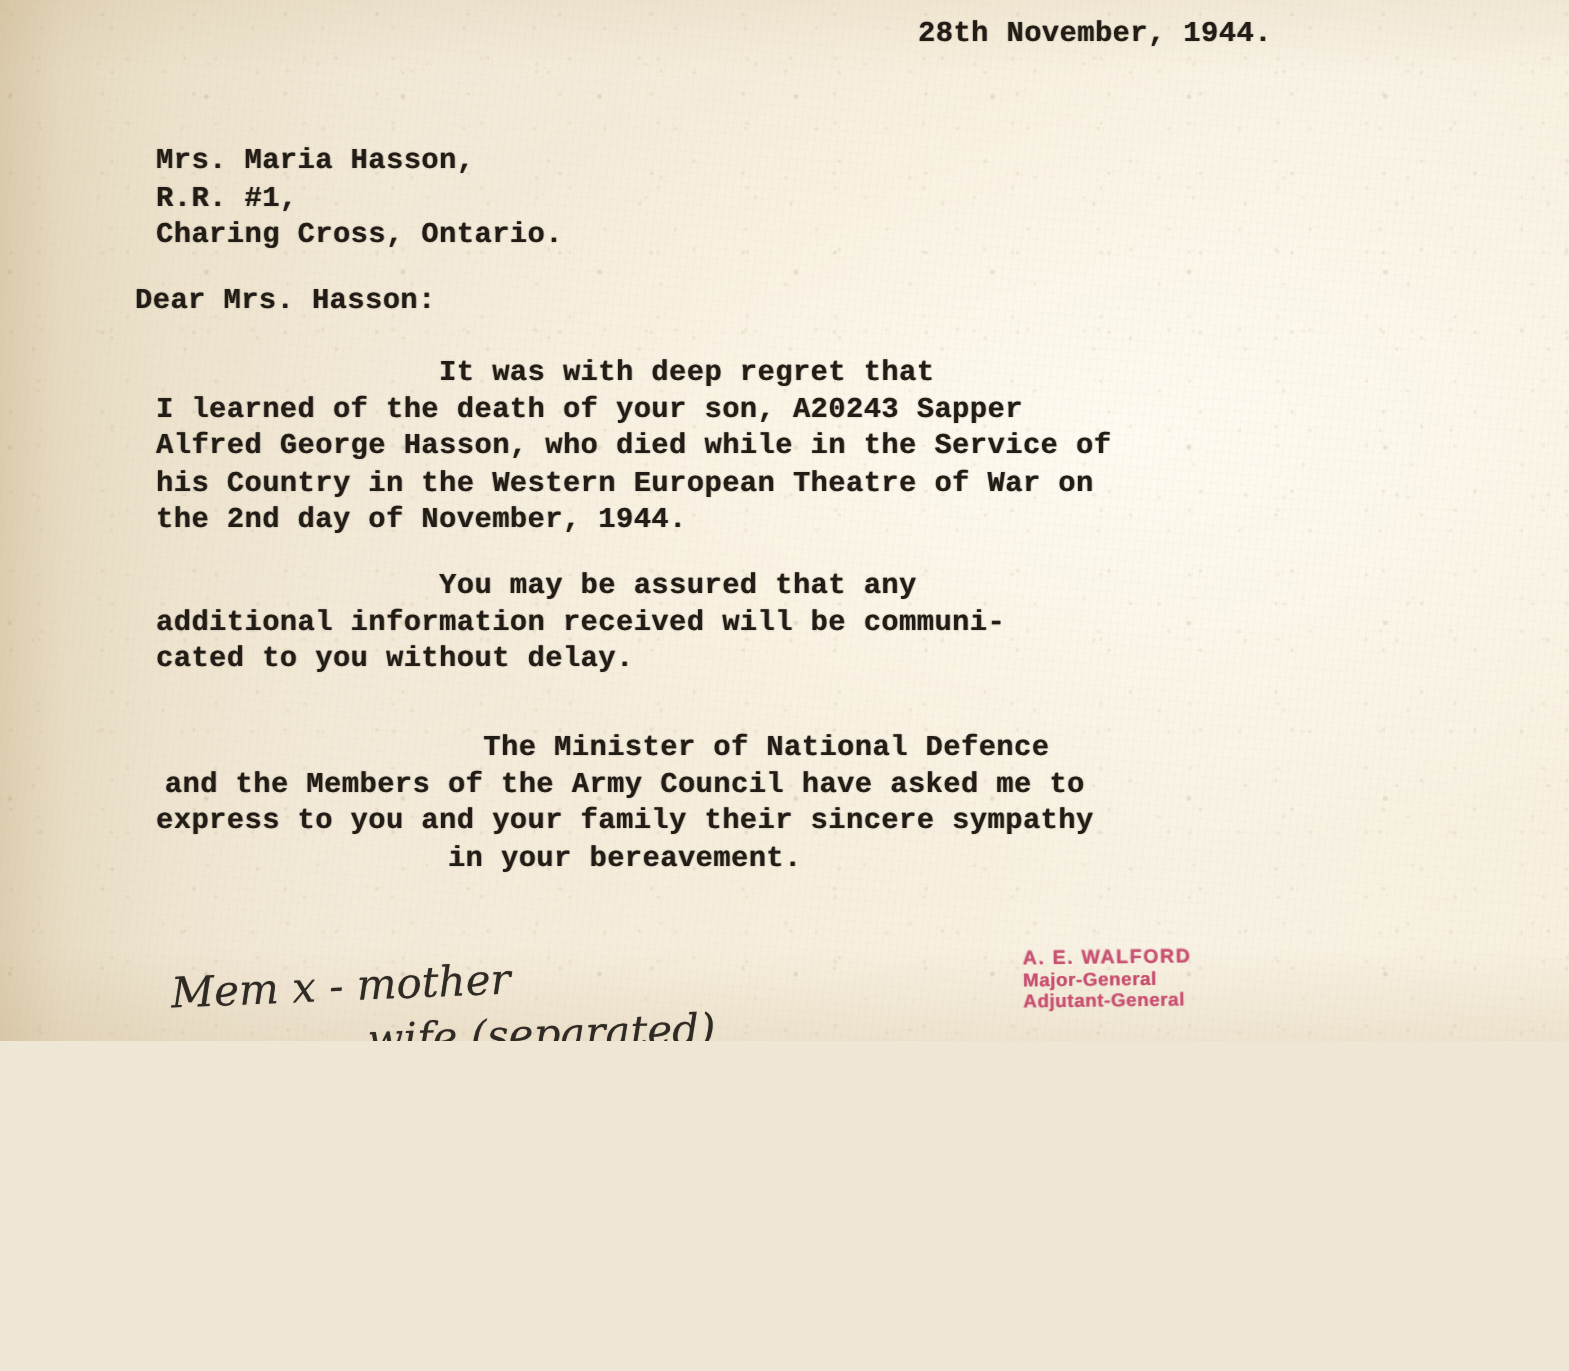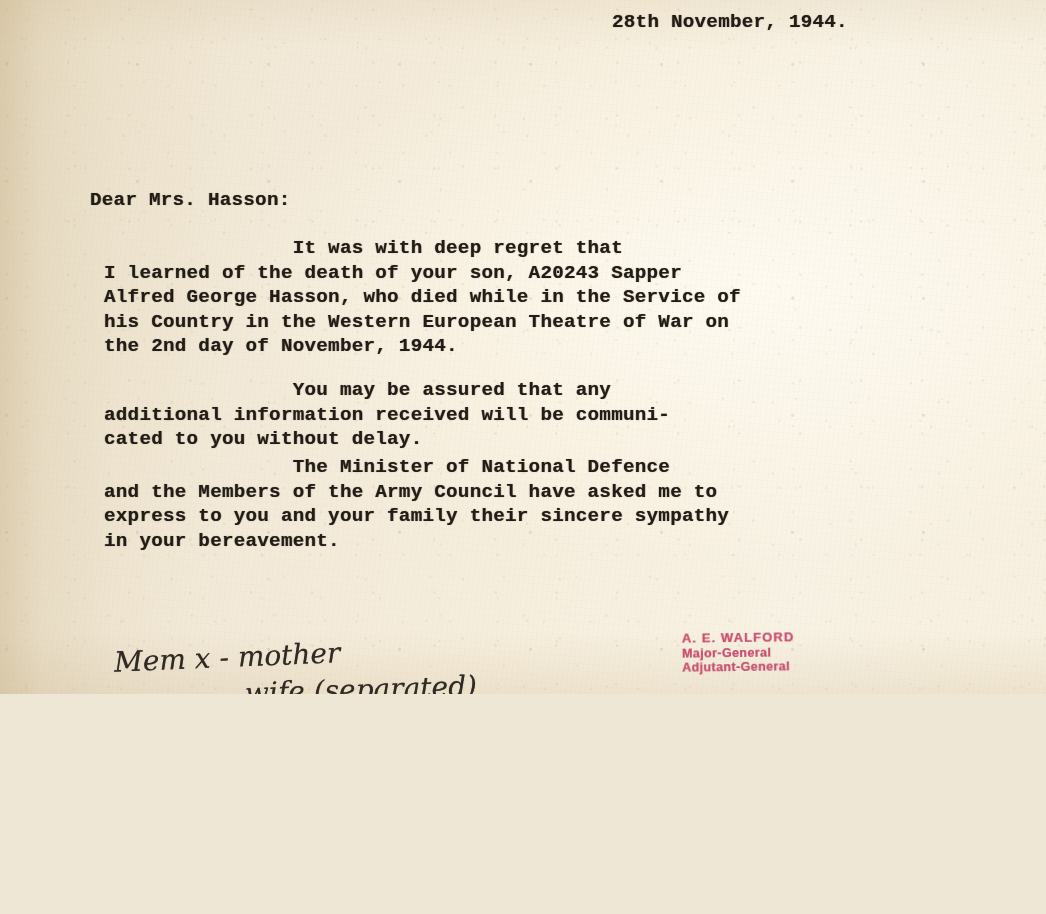--- a/index.html
+++ b/index.html
@@ -79,21 +79,21 @@
   .typed.worn {
     color: #2b241c;
     opacity: .94;
   }
 
   #date-line      { left: 612px; top: 10px; }
   #addressee      { left: 104px; top: 95px; }
   #salutation     { left: 90px; top: 188px; }
   #para-1         { left: 104px; top: 236px; }
   #para-2         { left: 104px; top: 378px; }
-  #para-3         { left: 104px; top: 455px; }
+  #para-3         { left: 104px; top: 486px; text-align: center; }
   #closing        { left: 632px; top: 592px; }
   #sig-block      { left: 645px; top: 731px; }
 
   #typist-ref {
     left: 96px;
     top: 800px;
     font-size: 24px;
     color: #6f665a;
     opacity: .62;
     text-shadow: 0 0 1.2px rgba(90,80,66,0.5);
@@ -173,20 +173,23 @@
 <body>
 
 <div id="paper">
 
   <div class="grain g1"></div>
   <div class="grain g2"></div>
   <div class="grain edge"></div>
 
   <div class="typed" id="date-line">28th November, 1944.</div>
 
+  <div class="typed" id="addressee">Mrs. Maria Hasson,
+R.R. #1,
+Charing Cross, Ontario.</div>
 
   <div class="typed" id="salutation">Dear Mrs. Hasson:</div>
 
   <div class="typed" id="para-1">                It was with deep regret that
 I learned of the death of your son, A20243 Sapper
 Alfred George Hasson, who died while in the Service of
 his Country in the Western European Theatre of War on
 the 2nd day of November, 1944.</div>
 
   <div class="typed" id="para-2">                You may be assured that any

